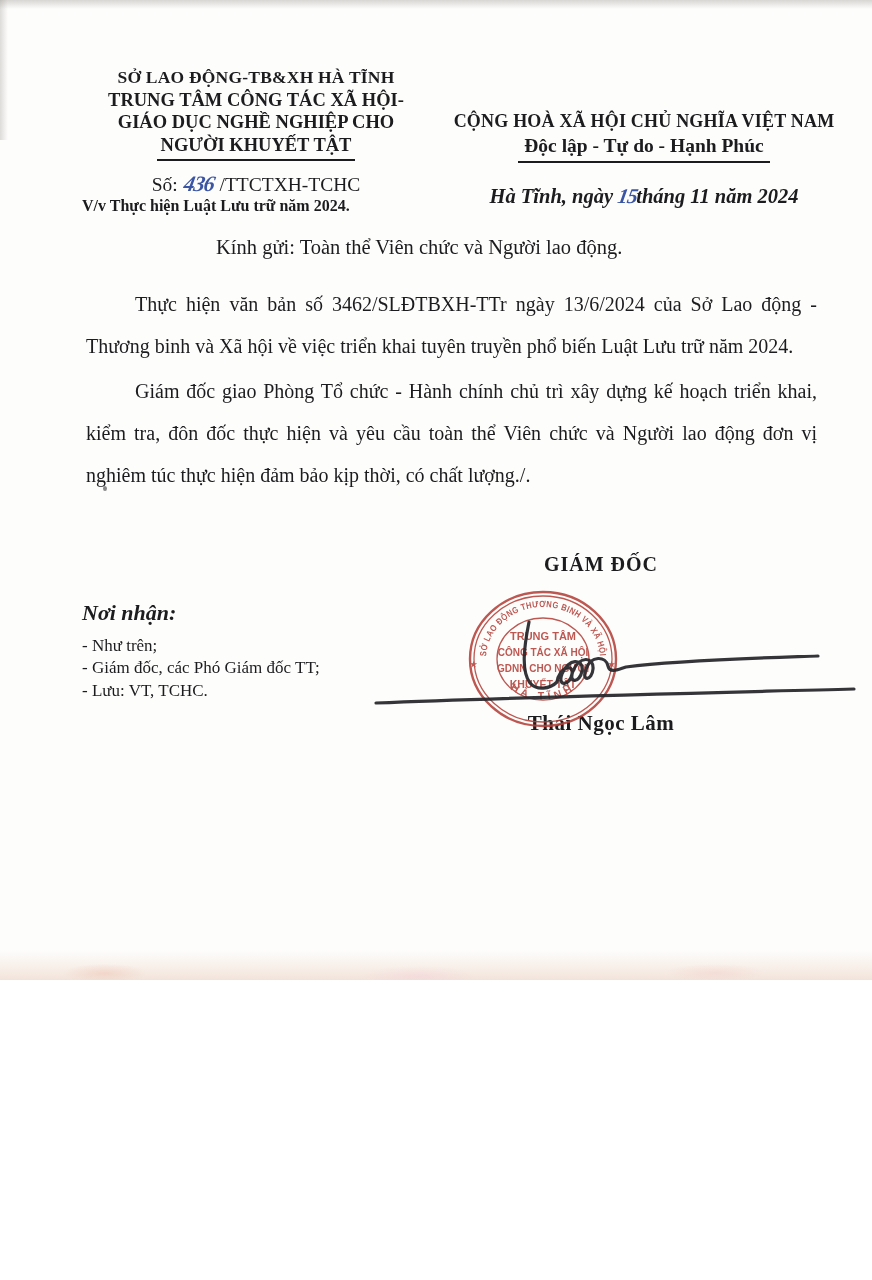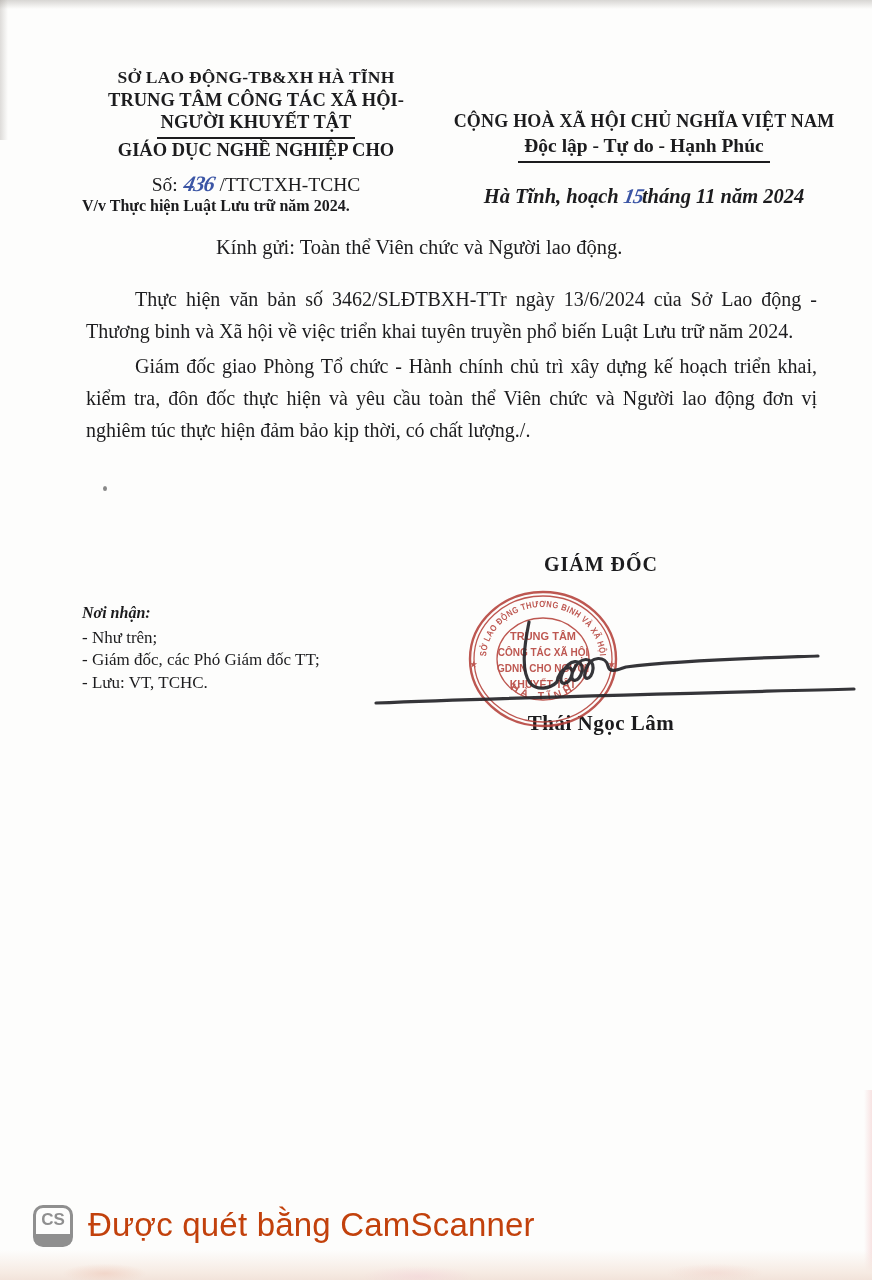--- a/index.html
+++ b/index.html
@@ -1,17 +1,17 @@
 <!DOCTYPE html>
 <html><head>
 <meta charset="utf-8">
 <style>
   html,body{margin:0;padding:0;background:#ffffff;}
   .page{
-    position:relative;width:872px;height:1280px;overflow:hidden;
+    position:relative;width:872px;height:980px;overflow:hidden;
     background:#fdfdfc;color:#1c1c1e;
     font-family:"Liberation Serif", serif;
   }
   
   .scan-top{position:absolute;left:0;top:0;width:100%;height:9px;
     background:linear-gradient(to bottom, rgba(130,124,118,.30), rgba(130,124,118,0));}
   .scan-left{position:absolute;left:0;top:0;width:8px;height:140px;
     background:linear-gradient(to right, rgba(140,134,128,.28), rgba(140,134,128,0));}
   .scan-right{position:absolute;right:0;top:1090px;width:8px;height:190px;
     background:linear-gradient(to left, rgba(243,205,205,.55), rgba(243,205,205,0));}
@@ -36,27 +36,27 @@
     font-size:16px;font-weight:bold;}
   .national-block{position:absolute;left:424px;top:61px;width:440px;text-align:center;line-height:24px;}
   .nat-l1{font-size:18px;font-weight:bold;letter-spacing:.2px;margin-top:48px;}
   .nat-l2{display:inline-block;font-size:19.5px;font-weight:bold;
     border-bottom:2.5px solid #1c1c1e;padding:0 6px 3px 6px;margin-top:1px;}
   .date-line{margin-top:21px;font-size:20.5px;font-weight:bold;font-style:italic;}
   .hand-15{font-size:21px;margin-right:-1px;}
   
   .salutation{position:absolute;left:86px;top:236px;width:732px;font-size:20.5px;text-indent:130px;}
   .body-text{position:absolute;left:86px;top:283px;width:731px;font-size:20px;
-    line-height:32px;text-align:justify;}
+    line-height:42px;text-align:justify;}
   .body-text p{margin:0;text-indent:49px;}
   .body-text p.p3{margin-top:3px;}
   .it{font-style:italic;}
   
   .recipients{position:absolute;left:82px;top:602px;font-size:17px;line-height:22.5px;}
-  .recipients .label{font-weight:bold;font-style:italic;font-size:16px;margin-bottom:2px;}
+  .recipients .label{font-weight:bold;font-style:italic;font-size:22px;margin-bottom:10px;}
   .signer-title{position:absolute;left:450px;top:553px;width:302px;text-align:center;
     font-size:20px;font-weight:bold;letter-spacing:1px;}
   .signer-name{position:absolute;left:450px;top:711px;width:302px;text-align:center;
     font-size:21px;font-weight:bold;letter-spacing:.5px;}
   .stamp-svg{position:absolute;left:455px;top:578px;opacity:.88;}
   .stamp-svg .ring{fill:none;stroke:#b5413a;}
   .stamp-svg text{fill:#b5413a;font-family:"Liberation Sans", sans-serif;font-weight:bold;}
   .signature-svg{position:absolute;left:360px;top:595px;}
   .signature-svg path{fill:none;stroke:#26262a;stroke-width:3.2;stroke-linecap:round;opacity:.93;}
   
@@ -74,36 +74,36 @@
 
 <div class="page">
 
   <div class="scan-top"></div>
   <div class="scan-left"></div>
   <div class="scan-right"></div>
 
   <div class="org-block">
     <div class="org-l1">SỞ LAO ĐỘNG-TB&amp;XH HÀ TĨNH</div>
     <div class="org-l">TRUNG TÂM CÔNG TÁC XÃ HỘI-</div>
+    <div class="org-l">GIÁO DỤC NGHỀ NGHIỆP CHO</div>
     <div class="org-l"><span class="org-l4">NGƯỜI KHUYẾT TẬT</span></div>
-    <div class="org-l">GIÁO DỤC NGHỀ NGHIỆP CHO</div>
   </div>
 
   <div class="so-line">
     <span>Số:</span>
     <span class="hand hand-436">436</span>
     <span>/TTCTXH-TCHC</span>
   </div>
   <div class="vv-line">V/v Thực hiện Luật Lưu trữ năm 2024.</div>
 
   <div class="national-block">
     <div class="nat-l1">CỘNG HOÀ XÃ HỘI CHỦ NGHĨA VIỆT NAM</div>
     <div><span class="nat-l2">Độc lập - Tự do - Hạnh Phúc</span></div>
     <div class="date-line">
-      <span>Hà Tĩnh, hoạch </span><span class="hand hand-15">15</span><span>tháng 11 năm 2024</span>
+      <span>Hà Tĩnh, ngày </span><span class="hand hand-15">15</span><span>tháng 11 năm 2024</span>
     </div>
   </div>
 
   <div class="salutation">Kính gửi: Toàn thể Viên chức và Người lao động.</div>
 
   <div class="body-text">
     <p class="p1">Thực hiện văn bản số 3462/SLĐTBXH-TTr ngày 13/6/2024 của Sở Lao động - Thương binh và Xã hội về việc triển khai tuyên truyền phổ biến Luật Lưu trữ năm 2024.</p>
     <p class="p3">Giám đốc giao Phòng Tổ chức - Hành chính chủ trì xây dựng kế hoạch triển khai, kiểm tra, đôn đốc thực hiện và yêu cầu toàn thể Viên chức và Người lao động đơn vị nghiêm túc thực hiện đảm bảo kịp thời, có chất lượng./.</p>
   </div>
   <div class="artifact-dot"></div>

